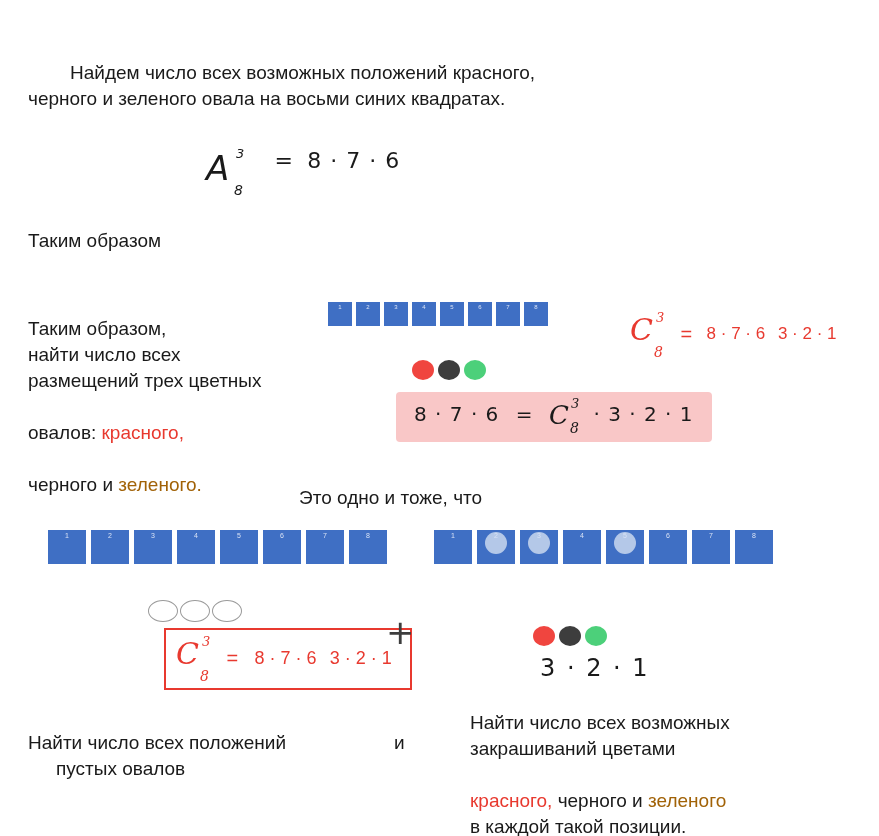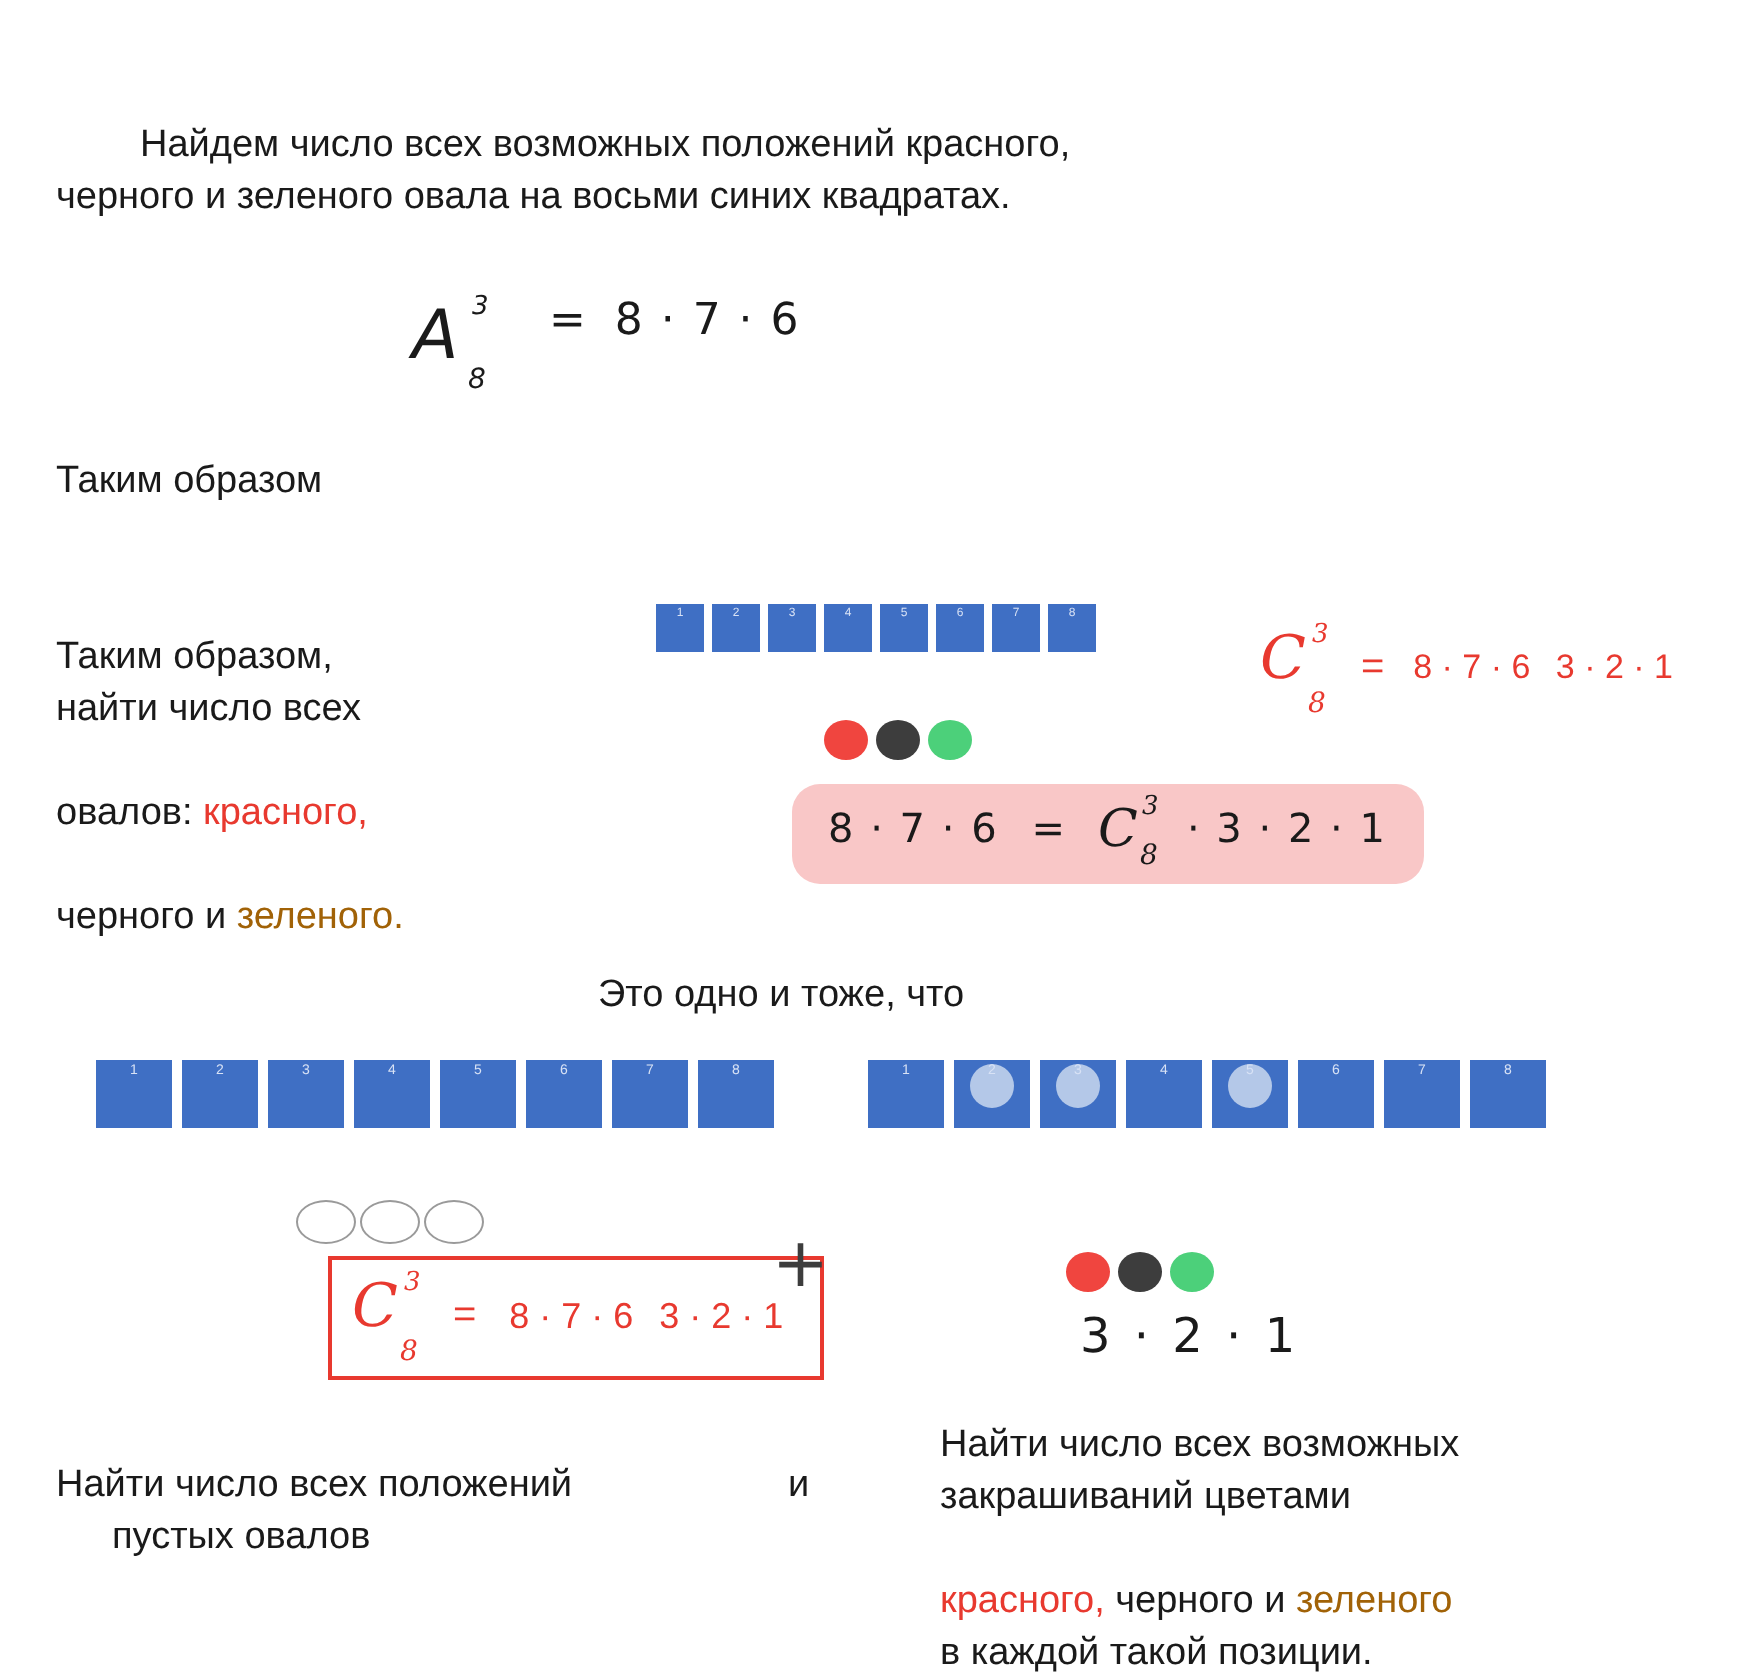--- a/index.html
+++ b/index.html
@@ -83,21 +83,21 @@
   .comb .sup { position: absolute; top: -4px; font-size: 13px; }
   .comb .sub { position: absolute; bottom: -6px; font-size: 14px; }
 
   .frac { display: inline-block; text-align: left; vertical-align: middle; }
   .frac .num { padding: 0 4px; }
   .frac .bar { height: 1.5px; background: currentColor; margin: 2px 0; }
   .frac .den { padding: 0 4px; }
 
   .hl-pill {
     background: #f9c7c7;
-    border-radius: 14px;
+    border-radius: 4px;
     padding: 8px 18px;
     display: inline-block;
   }
 
   .red-box {
     border: 2px solid #e8392f;
     padding: 6px 14px 8px 10px;
     display: inline-block;
   }
 
@@ -123,20 +123,21 @@
   </span>
   <span class="hand" style="font-size:22px; margin-left:12px; vertical-align:12px;">=</span>
   <span class="hand" style="font-size:22px; margin-left:10px; vertical-align:12px; letter-spacing:1px;">8 · 7 · 6</span>
 </div>
 
 <div class="abs para" style="left:28px; top:228px;">Таким образом</div>
 
 <div class="abs" style="left:28px; top:316px; width:300px;">
   <div class="para">Таким образом,</div>
   <div class="para">найти число всех</div>
+  <div class="para">размещений трех цветных</div>
   <div class="para">
     <span>овалов: </span><span class="red-txt">красного,</span>
   </div>
   <div class="para">
     <span>черного и </span><span class="green-txt">зеленого.</span>
   </div>
 </div>
 
 <div class="abs strip" style="left:328px; top:302px;">
   <div class="sq small">1</div>

